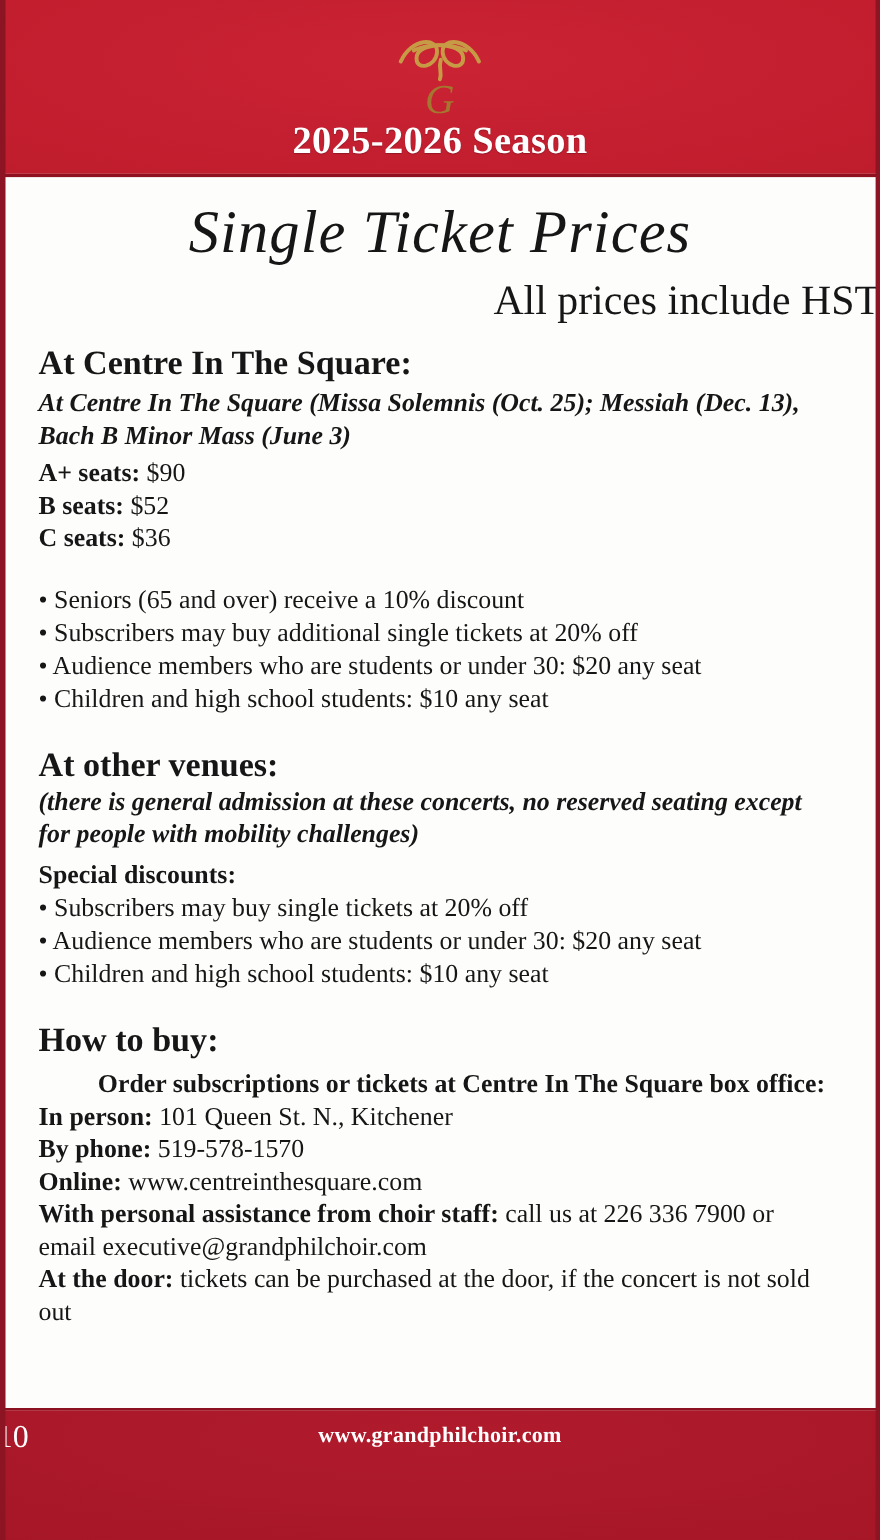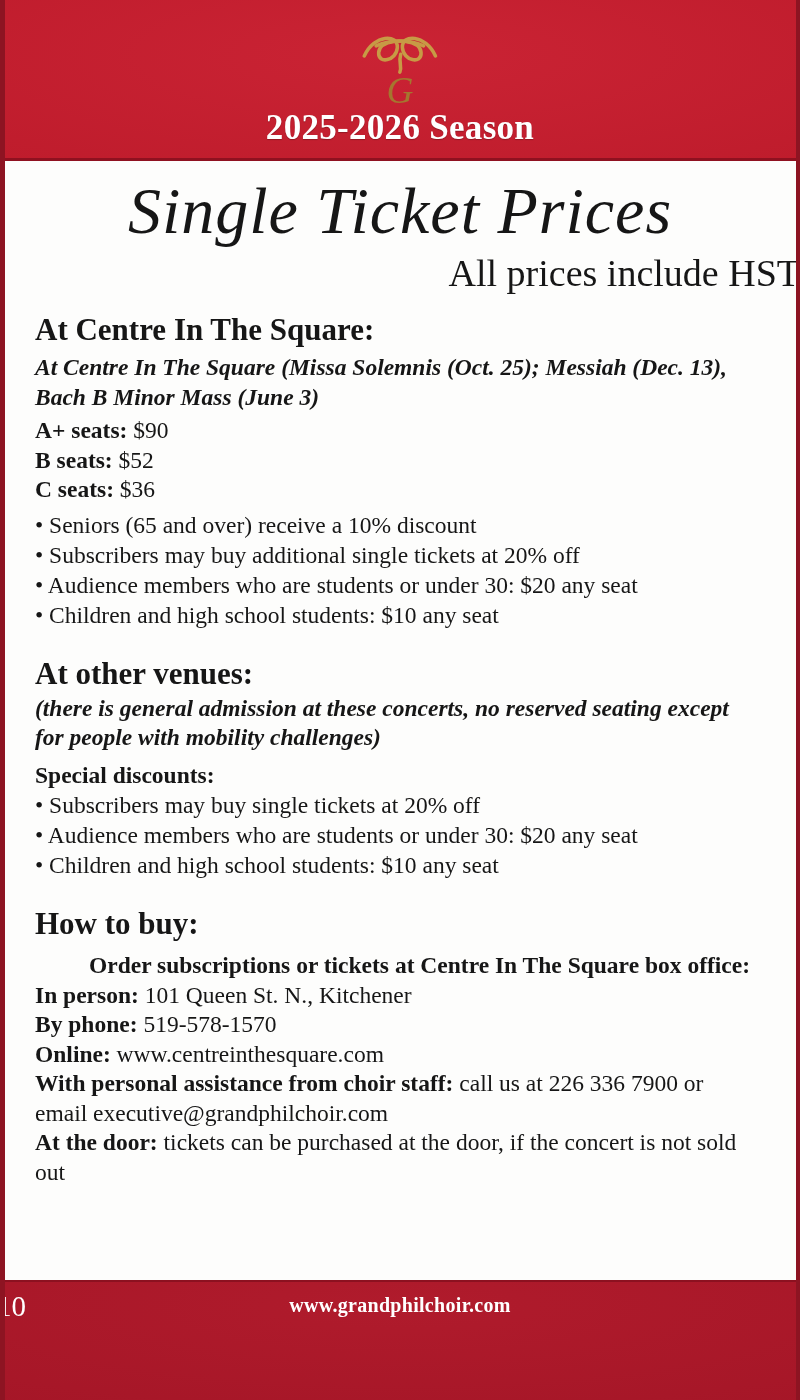--- a/index.html
+++ b/index.html
@@ -22,32 +22,32 @@
   }
   .logo { margin-top:28px; height:78px; }
   .season {
     color:#ffffff; font-size:35px; font-weight:600; letter-spacing:0.3px;
     margin-top:2px; text-shadow:0 1px 1px rgba(0,0,0,0.25);
   }
 
   
   .title {
     margin:169px 0 0 0; text-align:center;
-    font-style:italic; font-weight:400; font-size:66px; line-height:84px;
+    font-style:italic; font-weight:400; font-size:55px; line-height:84px;
     letter-spacing:1px;
   }
   .subtitle { text-align:right; font-size:38px; line-height:40px; }
 
   .content { padding:0 50px 0 35px; font-size:23.5px; line-height:29.5px; }
   .content h2 { margin:0; font-size:31px; line-height:36px; font-weight:bold; }
   .sp-citq { margin-top:19px; }
   .note { font-weight:bold; font-style:italic; margin-top:5px; }
   .kv .b { font-weight:bold; }
   .seat-list { margin-top:4px; }
-  .bullets { margin-top:5px; }
+  .bullets { margin-top:26px; }
   .bullets .bullet { line-height:30px; }
   .bullets .bullet::before { content:"• "; }
   .sp-venues { margin-top:26px; }
   .venue-note { font-style:italic; font-weight:bold; margin-top:2px; }
   .events { margin-top:16px; }
   .disc-head { font-weight:bold; margin-top:8px; }
   .sp-buy { margin-top:26px; }
   .intro { font-weight:bold; margin-top:9px;text-align:right; }
 
   

